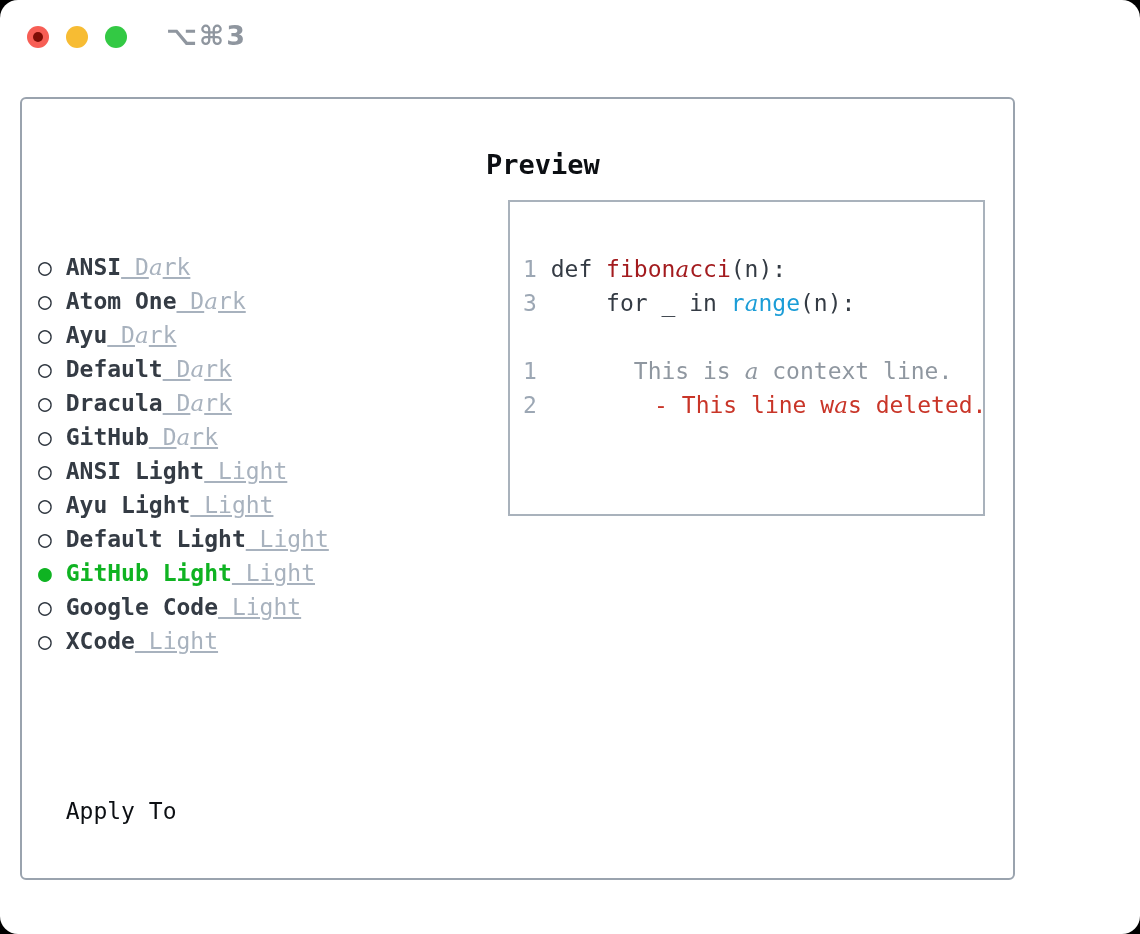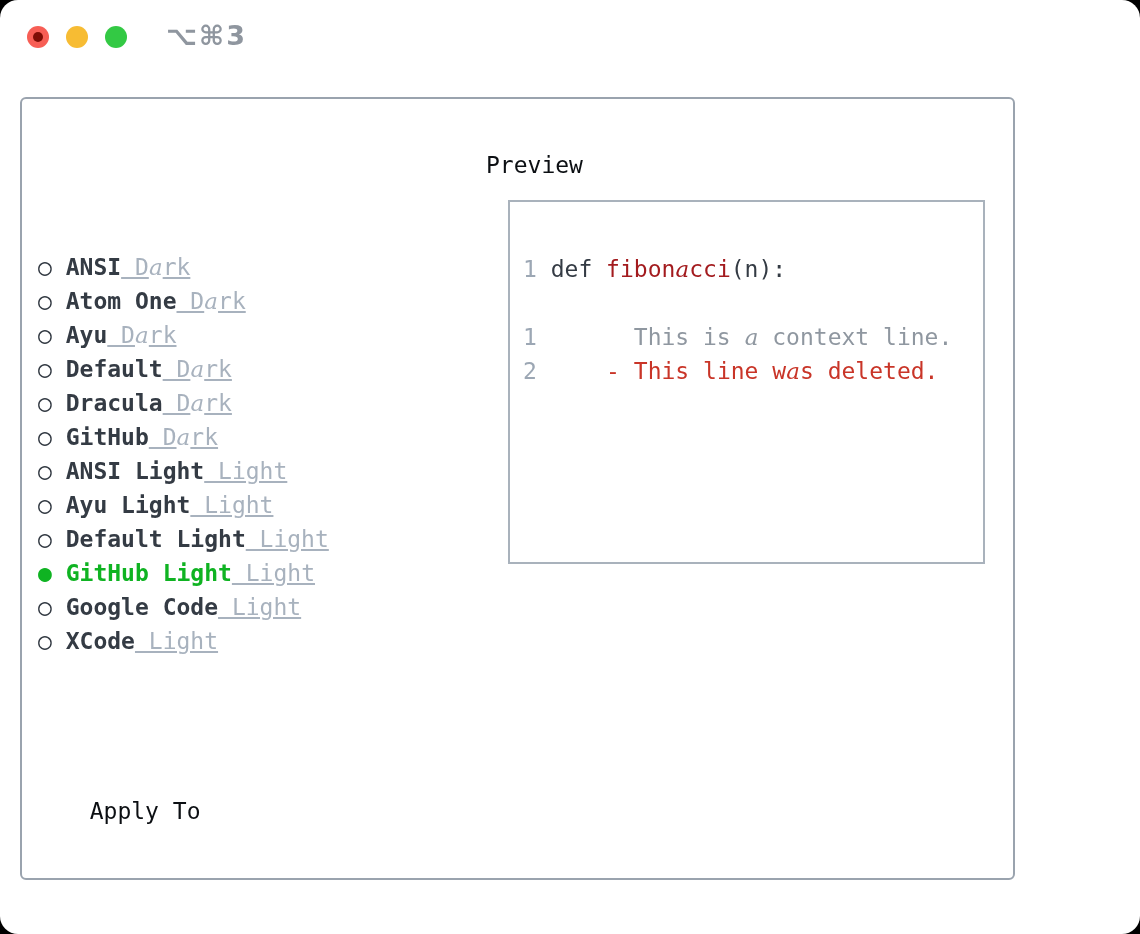--- a/index.html
+++ b/index.html
@@ -44,48 +44,48 @@
     background: var(--window-bg, #fff);
   }
   .left-col {
     position: absolute; left: 16px; top: 49px;
     font-size: 23px; line-height: 34px;
     color: var(--text-dark);
     white-space: pre;
   }
   .row { height: 34px; line-height: 34px; white-space: pre; }
   .caret, .heading { font-weight: bold; color: var(--heading); }
-  .subheading { color: var(--heading); margin-left: 24px; }
+  .subheading { color: var(--heading); }
   .item .oname { color: var(--text-dark); font-weight: bold; }
   .item .marker { color: var(--text-dark); }
   .item.selected .oname, .item.selected .marker { color: var(--green); }
   .variant { color: var(--muted); text-decoration: underline; }
   .apply-heading { margin-top: 34px; }
   
   .preview-heading {
     position: absolute; left: 464px; top: 49px;
     height: 34px; line-height: 34px;
-    font-size: 23px; font-weight: normal; color: var(--heading);
+    font-size: 27px; font-weight: bold; color: var(--heading);
   }
   .preview-box {
     position: absolute; left: 486px; top: 101px;
-    width: 477px; height: 364px;
+    width: 477px; height: 316px;
     border: 2px solid var(--preview-border);
     box-sizing: border-box;
     padding: 50px 0 16px 13px;
     overflow: hidden;
   }
   .pline { height: 34px; line-height: 34px; white-space: pre; font-size: 23px; }
   .pline .ln  { color: var(--line-number); }
   .seg.pl  { color: var(--text-dark); }
   .seg.fn  { color: var(--function-red); }
   .seg.num { color: var(--number-teal); }
   .seg.bi  { color: var(--builtin-blue); }
   .seg.ctx { color: var(--context); }
-  .seg.del { color: var(--deleted-red); }
+  .seg.del { color: var(--deleted-red); margin-left: 48px; }
   .seg.add { color: var(--green); }
   
   .ia {
     display: inline-block; width: 0.602em;
     font-family: "DejaVu Serif", serif;
     font-style: italic;
     text-align: center;
   }
 </style>
 </head>
@@ -109,18 +109,19 @@
       <div class="row apply-heading"><span>  </span><span class="subheading">Apply To</span></div>
 
       
 
       
     </div>
 
     <div class="preview-heading">Preview</div>
     <div class="preview-box" id="preview-box">
         <div class="pline"><span class="ln">1</span><span class="seg pl"> def </span><span class="seg fn">fibon<span class="ia">a</span>cci</span><span class="seg pl">(n):</span></div>
+        <div class="pline"><span class="ln">3</span><span class="seg pl">     for _ in </span><span class="seg bi">r<span class="ia">a</span>nge</span><span class="seg pl">(n):</span></div>
         <div class="pline"><span class="ln"></span></div>
         <div class="pline"><span class="ln">1</span><span class="seg ctx">       This is <span class="ia">a</span> context line.</span></div>
         <div class="pline"><span class="ln">2</span><span class="seg pl">     </span><span class="seg del">- This line w<span class="ia">a</span>s deleted.</span></div>
       </div>
   </div>
 </div>
 
 </body></html>

